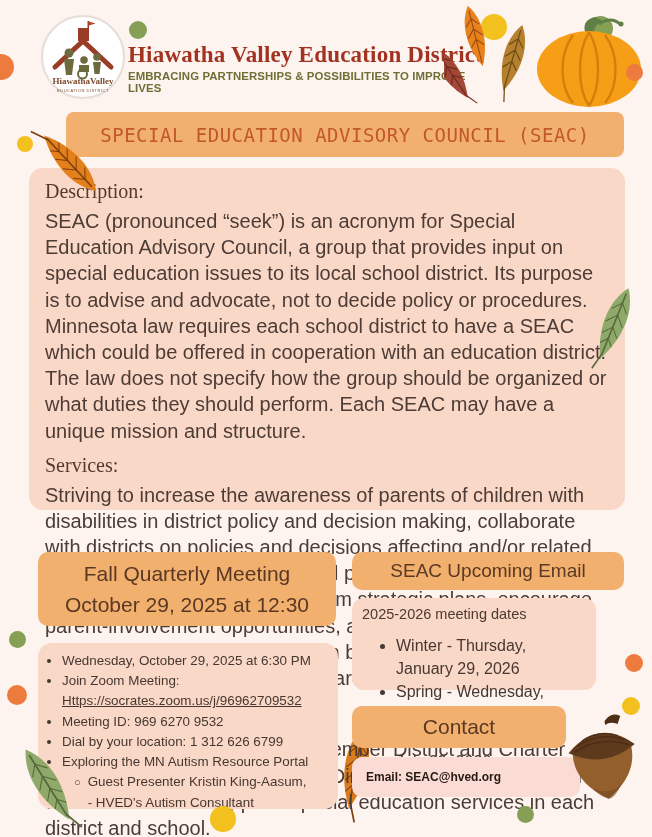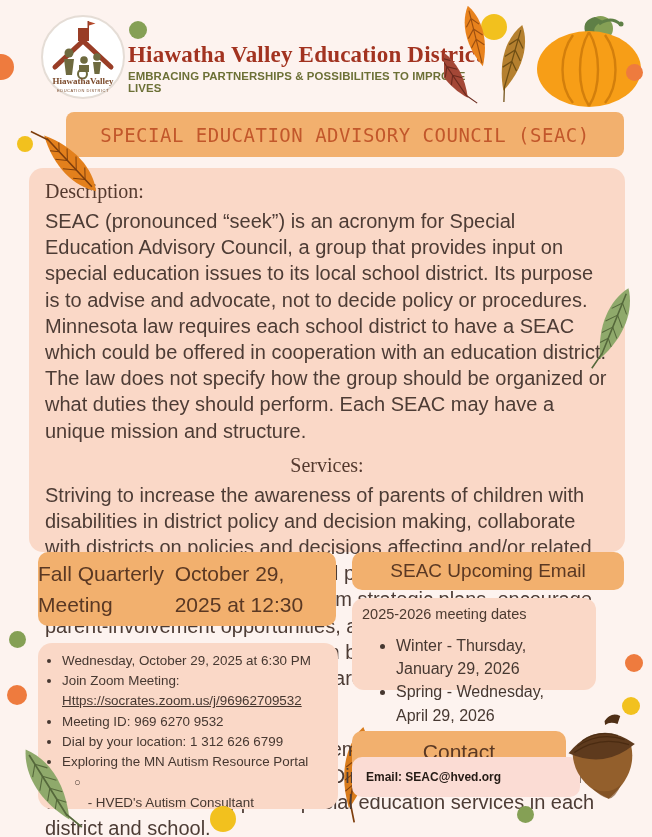--- a/index.html
+++ b/index.html
@@ -18,31 +18,31 @@
   .head-text{position:absolute; left:128px; top:42px; z-index:4; width:360px;}
   .head-title{font-family:"Liberation Serif", serif; font-weight:bold; font-size:23px;
     color:var(--title-red); letter-spacing:0.2px; line-height:1.1;}
   .head-tagline{margin-top:3px; font-size:11.4px; font-weight:bold; color:var(--tagline-olive); letter-spacing:0.1px;}
   
   .banner{position:absolute; left:66px; top:112px; width:558px; height:45px; z-index:3;
     background:var(--banner-bg); border-radius:8px; display:flex; align-items:center; justify-content:center;}
   .banner span{font-family:"DejaVu Sans Mono", monospace; font-size:19px; color:var(--banner-text); letter-spacing:0.5px;}
   
   .card{position:absolute; background:var(--card-bg); border-radius:14px; box-sizing:border-box; z-index:2;}
-  .main-card{left:29px; top:168px; width:596px; height:384px; padding:8px 16px;}
+  .main-card{left:29px; top:168px; width:596px; height:342px; padding:8px 16px;}
   .sec-head{font-family:"Liberation Serif", serif; font-size:20px; color:var(--heading-brown); margin:4px 0 5px;}
   .sec-body{font-size:20px; line-height:1.31; color:var(--body-text); margin:0;}
   .sec-body.gap{margin-top:19px;}
   
   .orange-box{position:absolute; background:var(--banner-bg); border-radius:10px; z-index:2;
-    display:flex; flex-direction:row; align-items:center; justify-content:center;
+    display:flex; flex-direction:column; align-items:center; justify-content:center;
     color:var(--box-text); font-weight:500;}
   .fall-box{left:38px; top:552px; width:298px; height:74px; font-size:21px; line-height:1.5;}
   .events-head-box{left:352px; top:552px; width:272px; height:38px; font-size:19px;}
-  .contact-box{left:352px; top:706px; width:214px; height:42px; font-size:21px;margin-top:25px;}
+  .contact-box{left:352px; top:706px; width:214px; height:42px; font-size:21px;}
   .details-box{left:38px; top:643px; width:300px; height:166px; padding:8px 8px 8px 4px;}
   .details-box ul{margin:0; padding-left:20px; font-size:13.4px; line-height:1.51; color:#463831;}
   .details-box li{margin:0;}
   .zoomlink{color:#463831; text-decoration:underline;}
   .subitem{display:flex; gap:7px; margin-left:12px;}
   .subitem .circ{font-size:11px; padding-top:2px;}
   .events-box{left:352px; top:598px; width:244px; height:92px; padding:8px 10px; border-radius:12px;}
   .events-title{font-size:14.5px; font-weight:500; color:#4B3A30; margin:0 0 2px;}
   .events-box ul{margin:12px; padding-left:22px; font-size:16px; line-height:1.45; color:#463831;}
   .email-box{left:352px; top:757px; width:214px; height:40px; background:var(--email-bg); border-radius:10px;
@@ -87,41 +87,41 @@
     <div class="head-tagline">EMBRACING PARTNERSHIPS &amp; POSSIBILITIES TO IMPROVE LIVES</div>
   </div>
 
   <div class="banner">
     <span>SPECIAL EDUCATION ADVISORY COUNCIL (SEAC)</span>
   </div>
 
   <div class="card main-card">
     <div class="sec-head">Description:</div>
     <p class="sec-body">SEAC (pronounced “seek”) is an acronym for Special Education Advisory Council, a group that provides input on special education issues to its local school district. Its purpose is to advise and advocate, not to decide policy or procedures. Minnesota law requires each school district to have a SEAC which could be offered in cooperation with an education district. The law does not specify how the group should be organized or what duties they should perform. Each SEAC may have a unique mission and structure.</p>
-    <div class="sec-head" style="margin-top:10px;text-align:center;">Services:</div>
+    <div class="sec-head" style="margin-top:10px;">Services:</div>
     <p class="sec-body">Striving to increase the awareness of parents of children with disabilities in district policy and decision making, collaborate with districts on policies and decisions affecting and/or related to special education, recommend priorities to be addressed by the district in annual and long-term strategic plans, encourage parent-involvement opportunities, addressing children with special needs, build collaboration between the special education team which includes parents, general and special education professionals.</p>
     <p class="sec-body gap">All HVED Programs and each Member District and Charter School served by HVED have a Director of Special Education who monitors and supports special education services in each district and school.</p>
   </div>
 
   <div class="orange-box fall-box">
     <div>Fall Quarterly Meeting</div>
     <div>October 29, 2025 at 12:30</div>
   </div>
 
   <div class="card details-box">
     <ul>
       <li><span>Wednesday, October 29, 2025 at 6:30 PM</span></li>
       <li><span>Join Zoom Meeting:</span><br>
         <a href="#" class="zoomlink">Https://socrates.zoom.us/j/96962709532</a></li>
       <li><span>Meeting ID: 969 6270 9532</span></li>
       <li><span>Dial by your location: 1 312 626 6799</span></li>
       <li><span>Exploring the MN Autism Resource Portal</span>
         <div class="subitem">
           <span class="circ">○</span>
-          <span><br><span>- HVED's Autism Consultant</span></span>
+          <span><span>Guest Presenter Kristin King-Aasum,</span><br><span>- HVED's Autism Consultant</span></span>
         </div>
       </li>
     </ul>
   </div>
 
   <div class="orange-box events-head-box">
     <div>SEAC Upcoming Email</div>
   </div>
   <div class="card events-box">
     <p class="events-title">2025-2026 meeting dates</p>

